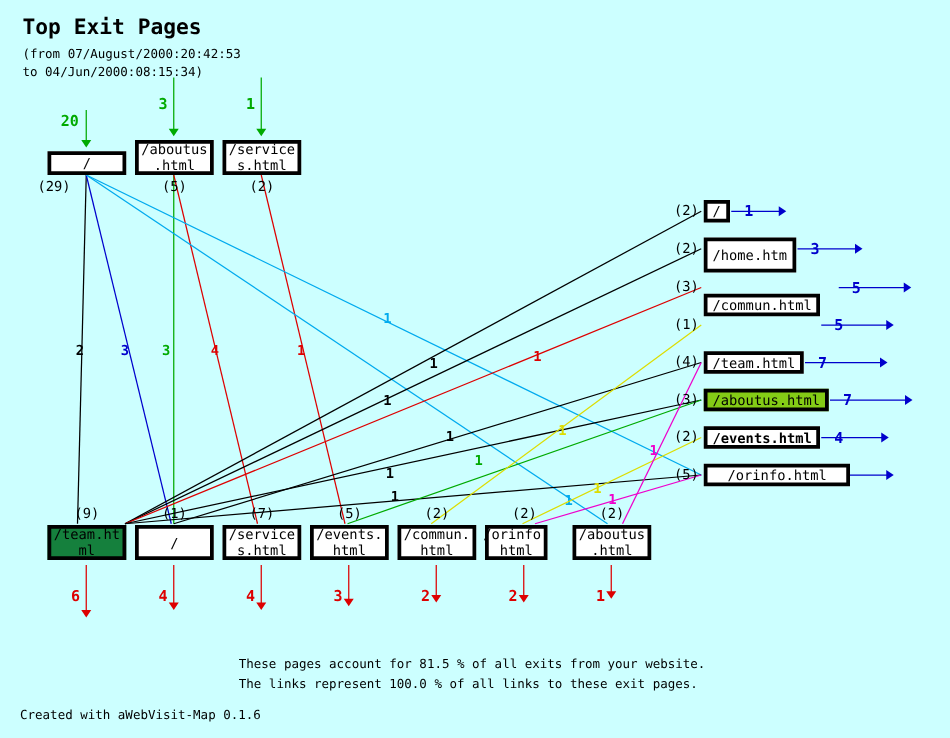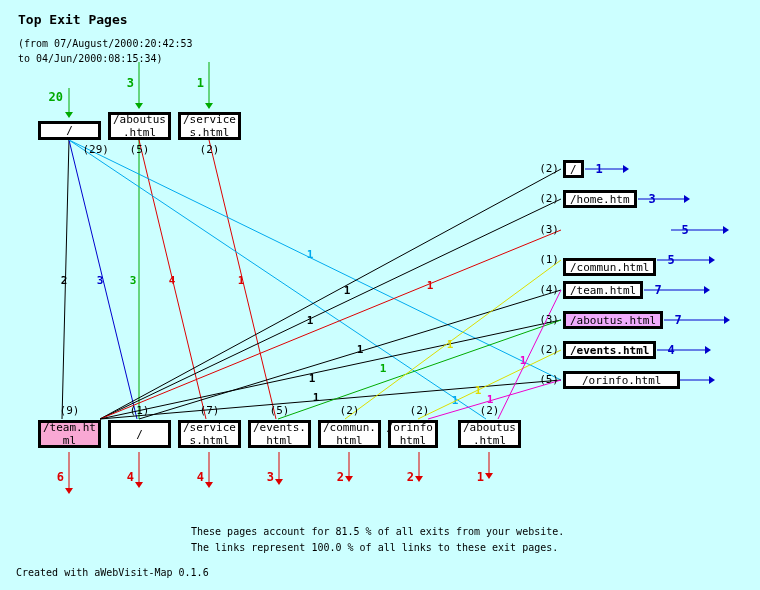--- a/index.html
+++ b/index.html
@@ -5,21 +5,21 @@
   * { margin:0; padding:0; box-sizing:border-box; }
   html,body { width:760px; height:590px; }
   body { background:#ccffff; font-family:"DejaVu Sans Mono", monospace; color:#000; }
   #stage { position:relative; width:760px; height:590px; background:#ccffff; overflow:hidden; }
   #edges-svg { position:absolute; left:0; top:0; z-index:1; }
   #edges-svg text { font-family:"DejaVu Sans Mono", monospace; }
   .node-box { position:absolute; z-index:2; background:#ffffff; border:3px solid #1d4ed8;
               display:flex; align-items:center; justify-content:center; text-align:center;
               font-size:11px; line-height:13px; white-space:pre-line; }
   .count { position:absolute; z-index:2; font-size:11px; line-height:13px; }
-  #title { position:absolute; left:18px; top:12px; font-size:13px; font-weight:bold; z-index:2; }
+  #title { position:absolute; left:18px; top:12px; font-size:17px; font-weight:bold; z-index:2; }
   #subtitle { position:absolute; left:18px; top:36px; font-size:10px; line-height:15px; z-index:2; }
   #footer { position:absolute; left:191px; top:524px; font-size:10px; line-height:16px; z-index:2; }
   #credit { position:absolute; left:16px; top:567px; font-size:10px; z-index:2; }
 </style>
 </head>
 <body>
 
 <div id="stage">
   <svg id="edges-svg" width="760" height="590">
       <line x1="69" y1="140" x2="62" y2="419" stroke="#000000" stroke-width="1"></line>
@@ -117,43 +117,43 @@
   <div id="subtitle">
     <div>(from 07/August/2000:20:42:53</div>
     <div>to 04/Jun/2000:08:15:34)</div>
   </div>
   <div id="footer">
     <div>These pages account for 81.5 % of all exits from your website.</div>
     <div>The links represent 100.0 % of all links to these exit pages.</div>
   </div>
   <div id="credit">Created with aWebVisit-Map 0.1.6</div>
 <div class="node-box" style="left: 38px; top: 121px; width: 63px; height: 19px; background: rgb(255, 255, 255); border-color: rgb(0, 0, 0);">/</div>
-    <div class="count" style="left: 30px; top: 143px; width: 79px; text-align: right;">(29)</div>
+    <div class="count" style="left: 30px; top: 143px; width: 79px; text-align: left;">(29)</div>
     <div class="node-box" style="left: 108px; top: 112px; width: 63px; height: 28px; background: rgb(255, 255, 255); border-color: rgb(0, 0, 0);">/aboutus
 .html</div>
     <div class="count" style="left: 100px; top: 143px; width: 79px; text-align: center;">(5)</div>
     <div class="node-box" style="left: 178px; top: 112px; width: 63px; height: 28px; background: rgb(255, 255, 255); border-color: rgb(0, 0, 0);">/service
 s.html</div>
     <div class="count" style="left: 170px; top: 143px; width: 79px; text-align: center;">(2)</div>
     <div class="node-box" style="left: 563px; top: 160px; height: 18px; background: rgb(255, 255, 255); border-color: rgb(0, 0, 0); padding: 1px 4px;">/</div>
     <div class="count" style="left: 513px; top: 162px; width: 46px; text-align: right;">(2)</div>
-    <div class="node-box" style="left: 563px; top: 190px; height: 18px; background: rgb(255, 255, 255); border-color: rgb(0, 0, 0); padding: 1px 4px;">/home.htm</div>
+    <div class="node-box" style="left: 563px; top: 190px; height: 28px; background: rgb(255, 255, 255); border-color: rgb(0, 0, 0); padding: 1px 4px;">/home.htm</div>
     <div class="count" style="left: 513px; top: 192px; width: 46px; text-align: right;">(2)</div>
     <div class="count" style="left: 513px; top: 223px; width: 46px; text-align: right;">(3)</div>
-    <div class="node-box" style="left: 563px; top: 258px; height: 18px; background: rgb(255, 255, 255); border-color: rgb(0, 0, 0); padding: 1px 4px;">/commun.html</div>
+    <div class="node-box" style="left: 563px; top: 235px; height: 18px; background: rgb(255, 255, 255); border-color: rgb(0, 0, 0); padding: 1px 4px;">/commun.html</div>
     <div class="count" style="left: 513px; top: 253px; width: 46px; text-align: right;">(1)</div>
     <div class="node-box" style="left: 563px; top: 281px; height: 18px; background: rgb(255, 255, 255); border-color: rgb(0, 0, 0); padding: 1px 4px;">/team.html</div>
     <div class="count" style="left: 513px; top: 283px; width: 46px; text-align: right;">(4)</div>
-    <div class="node-box" style="left: 563px; top: 311px; height: 18px; background: #f0abfc; border-color: rgb(0, 0, 0); padding: 1px 4px;">/aboutus.html</div>
+    <div class="node-box" style="left: 563px; top: 311px; height: 18px; background: #84cc16; border-color: rgb(0, 0, 0); padding: 1px 4px;">/aboutus.html</div>
     <div class="count" style="left: 513px; top: 313px; width: 46px; text-align: right;">(3)</div>
     <div class="node-box" style="left: 563px; top: 341px; height: 18px; background: rgb(255, 255, 255); border-color: rgb(0, 0, 0); padding: 1px 4px; font-weight: bold;">/events.html</div>
     <div class="count" style="left: 513px; top: 343px; width: 46px; text-align: right;">(2)</div>
     <div class="node-box" style="left: 563px; top: 371px; height: 18px; background: rgb(255, 255, 255); border-color: rgb(0, 0, 0); padding: 1px 16px;">/orinfo.html</div>
     <div class="count" style="left: 513px; top: 373px; width: 46px; text-align: right;">(5)</div>
-    <div class="node-box" style="left: 38px; top: 420px; width: 63px; height: 28px; background: #f9a8d4; border-color: rgb(0, 0, 0);">/team.ht
+    <div class="node-box" style="left: 38px; top: 420px; width: 63px; height: 28px; background: #15803d; border-color: rgb(0, 0, 0);">/team.ht
 ml</div>
     <div class="count" style="left: 30px; top: 404px; width: 79px; text-align: center;">(9)</div>
     <div class="node-box" style="left: 108px; top: 420px; width: 63px; height: 28px; background: rgb(255, 255, 255); border-color: rgb(0, 0, 0);">/</div>
     <div class="count" style="left: 100px; top: 404px; width: 79px; text-align: center;">(1)</div>
     <div class="node-box" style="left: 178px; top: 420px; width: 63px; height: 28px; background: rgb(255, 255, 255); border-color: rgb(0, 0, 0);">/service
 s.html</div>
     <div class="count" style="left: 170px; top: 404px; width: 79px; text-align: center;">(7)</div>
     <div class="node-box" style="left: 248px; top: 420px; width: 63px; height: 28px; background: rgb(255, 255, 255); border-color: rgb(0, 0, 0);">/events.
 html</div>
     <div class="count" style="left: 240px; top: 404px; width: 79px; text-align: center;">(5)</div>

